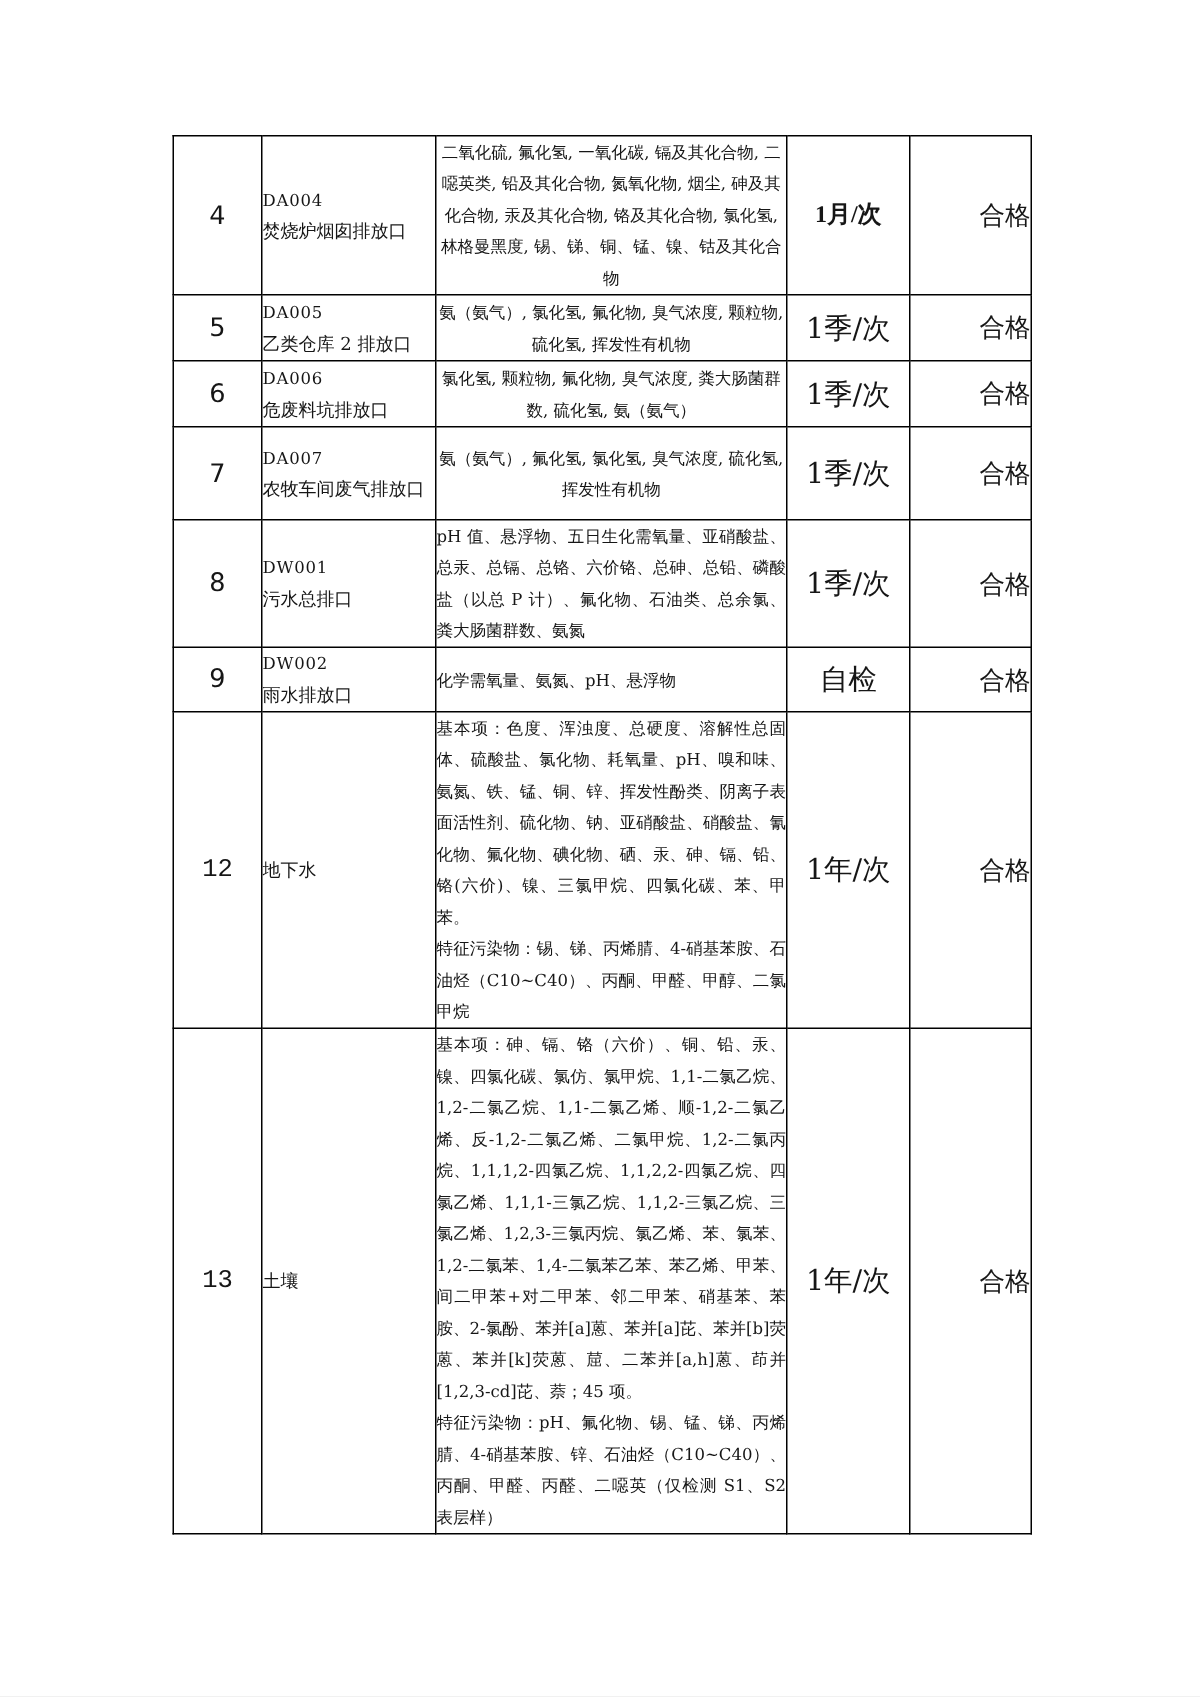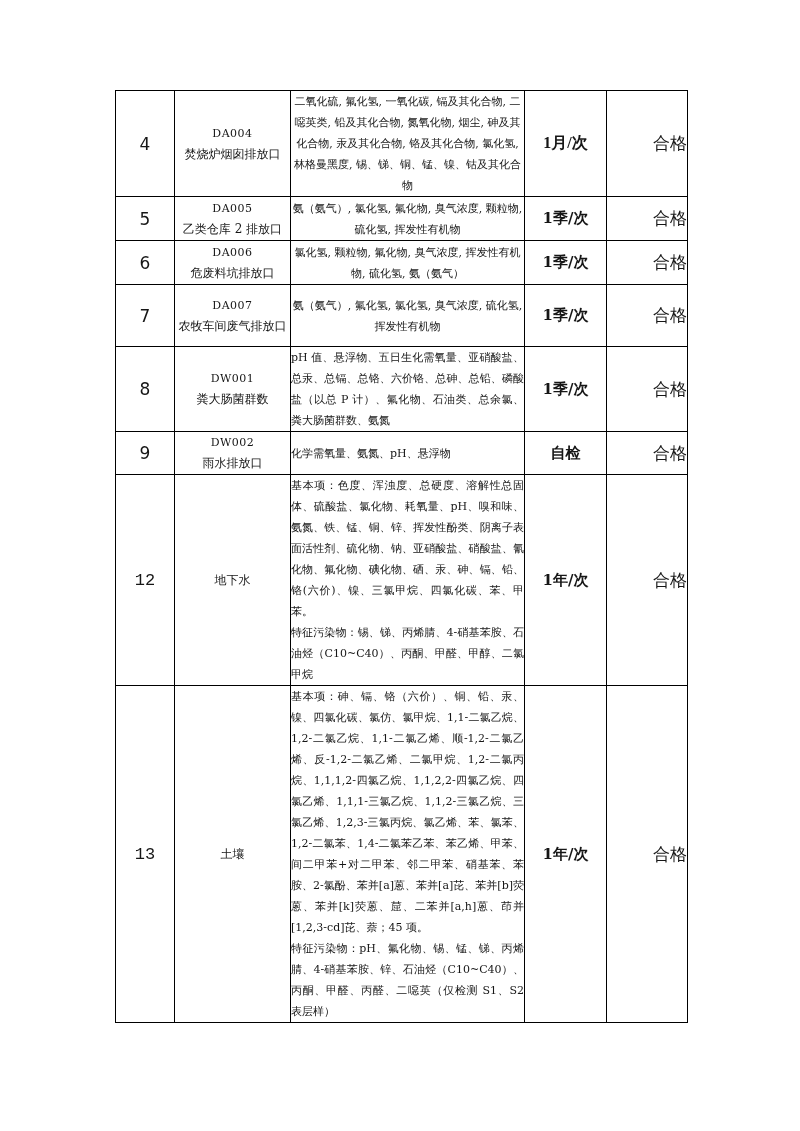--- a/index.html
+++ b/index.html
@@ -28,39 +28,38 @@
   tr.h63{height:63px} tr.h43{height:43px} tr.h162{height:162px}
   tr.h299{height:299px}
   
   td.c-num{
     text-align:center;
     font-family:"DejaVu Sans","Liberation Sans",sans-serif;
     font-size:17px;
   }
   td.c-num.num-serif{font-family:Liberation Mono, monospace;}
   td.c-point{
-    text-align:center;
+    text-align:left;
     font-size:12px;
     line-height:20px;
     padding:2px 6px;
   }
   td.c-point .code{font-size:11px;letter-spacing:.5px;}
   td.c-items{
     font-size:11px;
     line-height:21px;
     padding:3px 8px;
     text-align:justify;
   }
   td.c-items.center{text-align:center;}
   td.c-items p{margin:0;}
   td.c-freq{
     text-align:center;
-    font-size:15px;
+    font-size:19px;
     white-space:nowrap;
-    font-weight:bold;
   }
   td.c-freq.freq-bold{font-weight:700;font-family:Liberation Serif, serif;font-size:16px;}
   td.c-result{
     text-align:right;
     font-size:17px;
   }
 </style>
 </head>
 <body>
 
@@ -101,21 +100,21 @@
         <td class="c-result">合格</td>
       </tr>
 
       <tr class="h44">
         <td class="c-num">6</td>
         <td class="c-point">
           <div class="code">DA006</div>
           <div>危废料坑排放口</div>
         </td>
         <td class="c-items center">
-          <p>氯化氢, 颗粒物, 氟化物, 臭气浓度, 挥发性有机物, 硫化氢, 氨（氨气）</p>
+          <p>氯化氢, 颗粒物, 氟化物, 臭气浓度, 粪大肠菌群数, 硫化氢, 氨（氨气）</p>
         </td>
         <td class="c-freq">1季/次</td>
         <td class="c-result">合格</td>
       </tr>
 
       <tr class="h62">
         <td class="c-num">7</td>
         <td class="c-point">
           <div class="code">DA007</div>
           <div>农牧车间废气排放口</div>
@@ -124,21 +123,21 @@
           <p>氨（氨气）, 氟化氢, 氯化氢, 臭气浓度, 硫化氢, 挥发性有机物</p>
         </td>
         <td class="c-freq">1季/次</td>
         <td class="c-result">合格</td>
       </tr>
 
       <tr class="h63">
         <td class="c-num">8</td>
         <td class="c-point">
           <div class="code">DW001</div>
-          <div>粪大肠菌群数</div>
+          <div>污水总排口</div>
         </td>
         <td class="c-items">
           <p>pH 值、悬浮物、五日生化需氧量、亚硝酸盐、总汞、总镉、总铬、六价铬、总砷、总铅、磷酸盐（以总 P 计）、氟化物、石油类、总余氯、粪大肠菌群数、氨氮</p>
         </td>
         <td class="c-freq">1季/次</td>
         <td class="c-result">合格</td>
       </tr>
 
       <tr class="h43">
         <td class="c-num">9</td>

